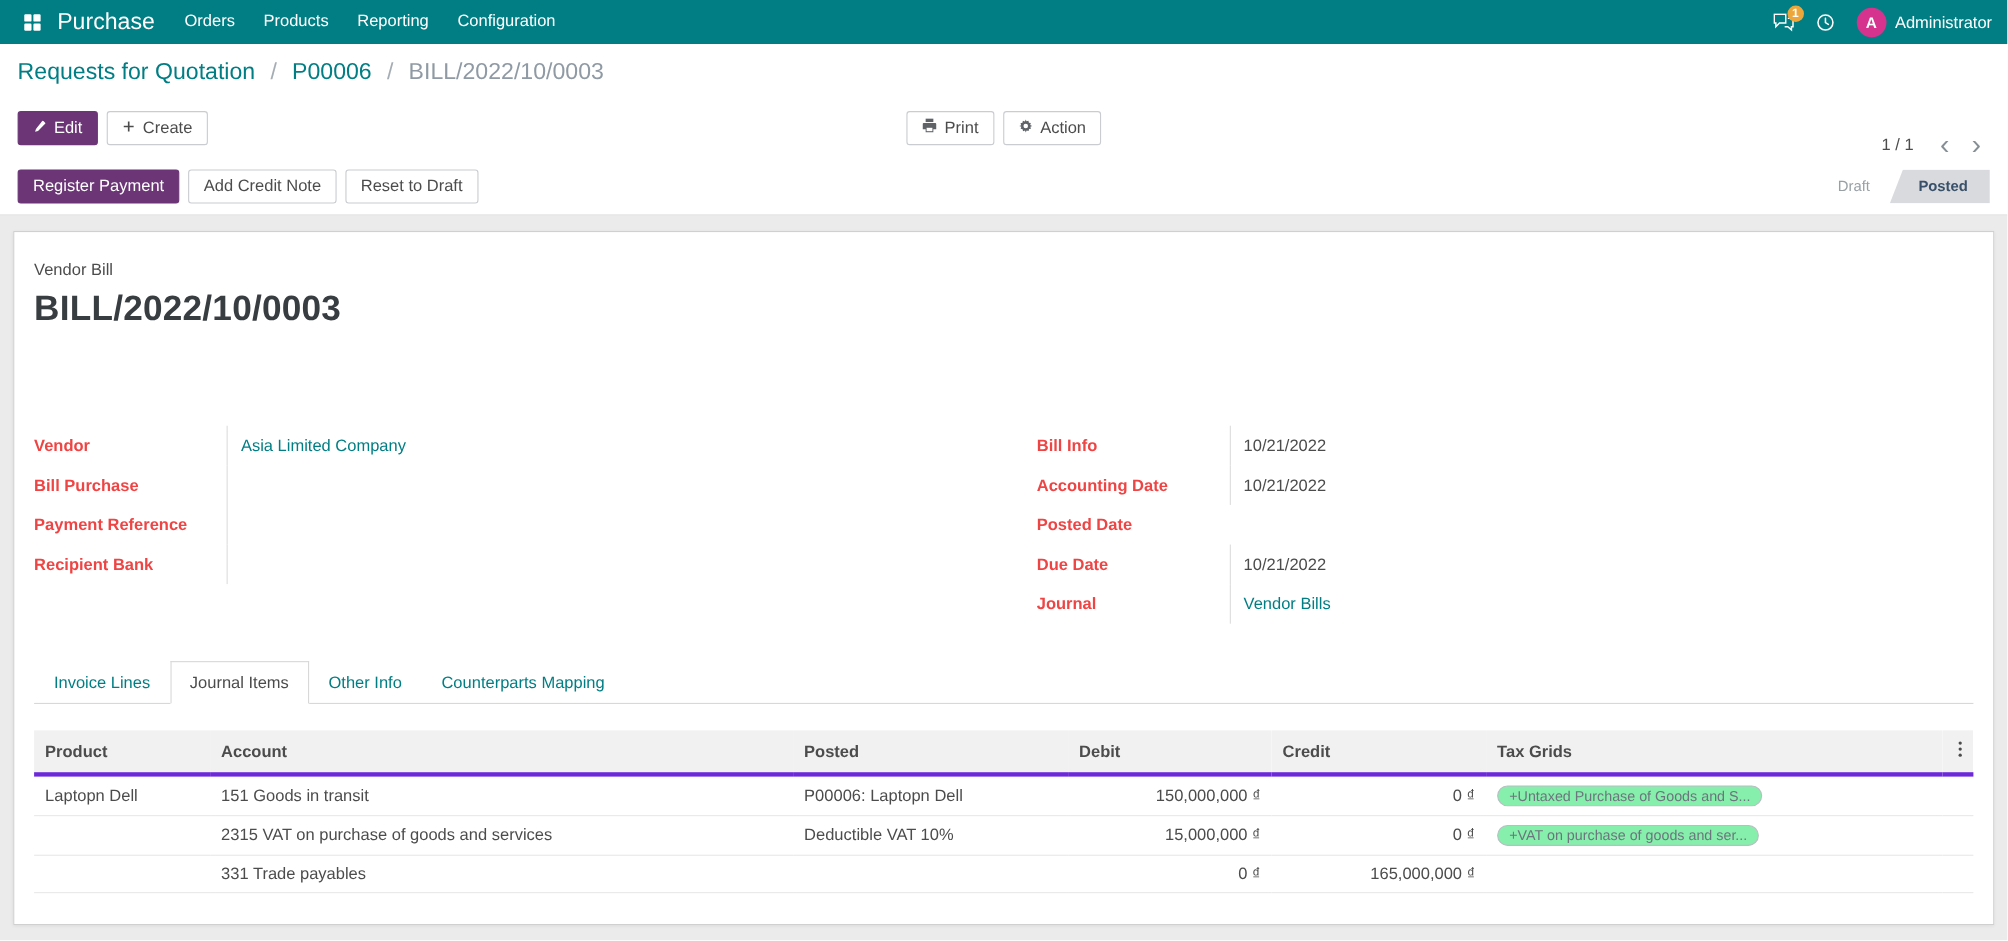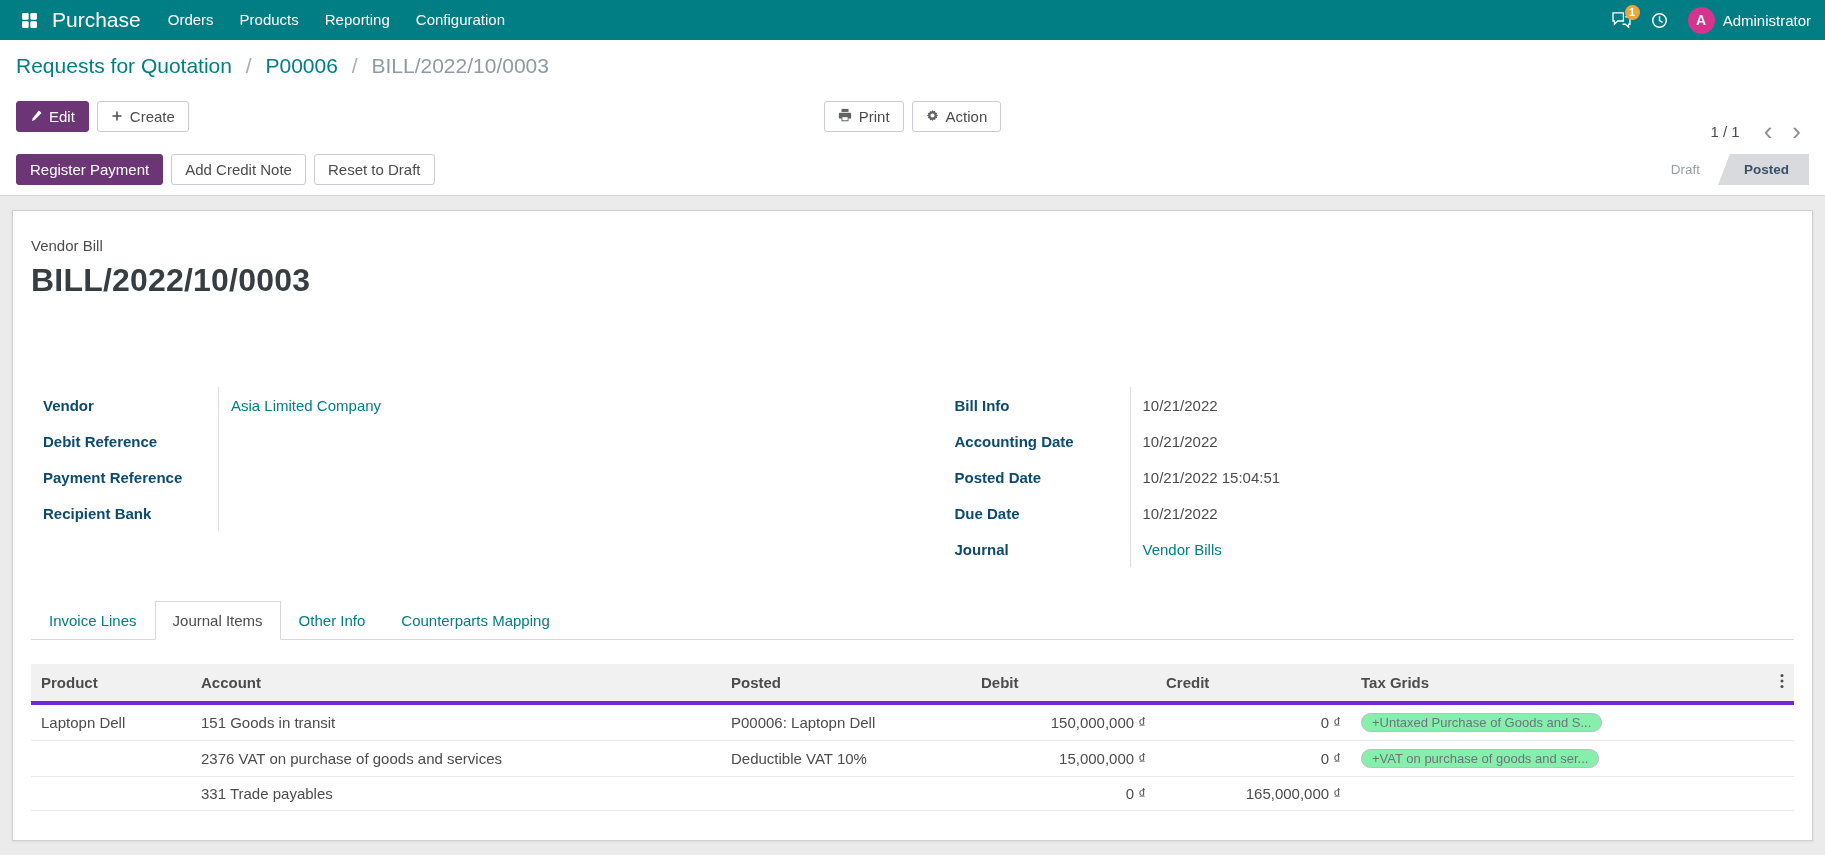--- a/index.html
+++ b/index.html
@@ -76,21 +76,21 @@
   .sheet {
     background:#fff; border:1px solid #d0d0d0; box-shadow:0 1px 3px rgba(0,0,0,.07);
     height:100%; padding:26px 18px; overflow:hidden;
   }
   .doc-type { font-size:15px; color:#4c4c4c; }
   .sheet-title { font-size:32px; font-weight:bold; color:#383d41; margin-top:8px; letter-spacing:.2px; }
 
   .field-groups { display:grid; grid-template-columns:1fr 1fr; column-gap:60px; margin-top:88px; }
   .fgroup { align-self:start; }
   .frow { display:flex; align-items:stretch; min-height:36px; }
-  .flabel { width:175px; flex:0 0 175px; font-weight:bold; color:#0c4a6e; display:flex; align-items:center;margin-left:12px; }
+  .flabel { width:175px; flex:0 0 175px; font-weight:bold; color:#ef4444; display:flex; align-items:center; }
   .fvalue { flex:1; border-left:1px solid #ddd; padding-left:12px; display:flex; align-items:center; }
   .fvalue.link { color:var(--link,#017e84); cursor:pointer; }
 
   
   .tabs { display:flex; border-bottom:1px solid #d8d8d8; margin-top:34px; }
   .tab { padding:10px 17px; font-size:15px; color:var(--link,#017e84); cursor:pointer; border:1px solid transparent; margin-bottom:-1px; }
   .tab.active { color:#4c4c4c; background:#fff; border-color:#d8d8d8 #d8d8d8 #fff; }
 
   
   .jtable { width:100%; border-collapse:collapse; table-layout:fixed; margin-top:24px; }
@@ -213,21 +213,21 @@
     <div class="doc-type">Vendor Bill</div>
     <div class="sheet-title">BILL/2022/10/0003</div>
 
     <div class="field-groups">
       <div class="fgroup">
         <div class="frow">
           <span class="flabel">Vendor</span>
           <span class="fvalue link">Asia Limited Company</span>
         </div>
         <div class="frow">
-          <span class="flabel">Debit Reference</span>
+          <span class="flabel">Bill Purchase</span>
           <span class="fvalue"></span>
         </div>
         <div class="frow">
           <span class="flabel">Payment Reference</span>
           <span class="fvalue"></span>
         </div>
         <div class="frow">
           <span class="flabel">Recipient Bank</span>
           <span class="fvalue"></span>
         </div>
@@ -236,21 +236,20 @@
         <div class="frow">
           <span class="flabel">Bill Info</span>
           <span class="fvalue">10/21/2022</span>
         </div>
         <div class="frow">
           <span class="flabel">Accounting Date</span>
           <span class="fvalue">10/21/2022</span>
         </div>
         <div class="frow">
           <span class="flabel">Posted Date</span>
-          <span class="fvalue">10/21/2022 15:04:51</span>
         </div>
         <div class="frow">
           <span class="flabel">Due Date</span>
           <span class="fvalue">10/21/2022</span>
         </div>
         <div class="frow">
           <span class="flabel">Journal</span>
           <span class="fvalue link">Vendor Bills</span>
         </div>
       </div>
@@ -295,21 +294,21 @@
           <td>Laptopn Dell</td>
           <td>151 Goods in transit</td>
           <td>P00006: Laptopn Dell</td>
           <td class="num">150,000,000 ₫</td>
           <td class="num">0 ₫</td>
           <td><span class="tax-pill">+Untaxed Purchase of Goods and S...</span></td>
           <td></td>
         </tr>
         <tr>
           <td></td>
-          <td>2376 VAT on purchase of goods and services</td>
+          <td>2315 VAT on purchase of goods and services</td>
           <td>Deductible VAT 10%</td>
           <td class="num">15,000,000 ₫</td>
           <td class="num">0 ₫</td>
           <td><span class="tax-pill">+VAT on purchase of goods and ser...</span></td>
           <td></td>
         </tr>
         <tr>
           <td></td>
           <td>331 Trade payables</td>
           <td></td>

